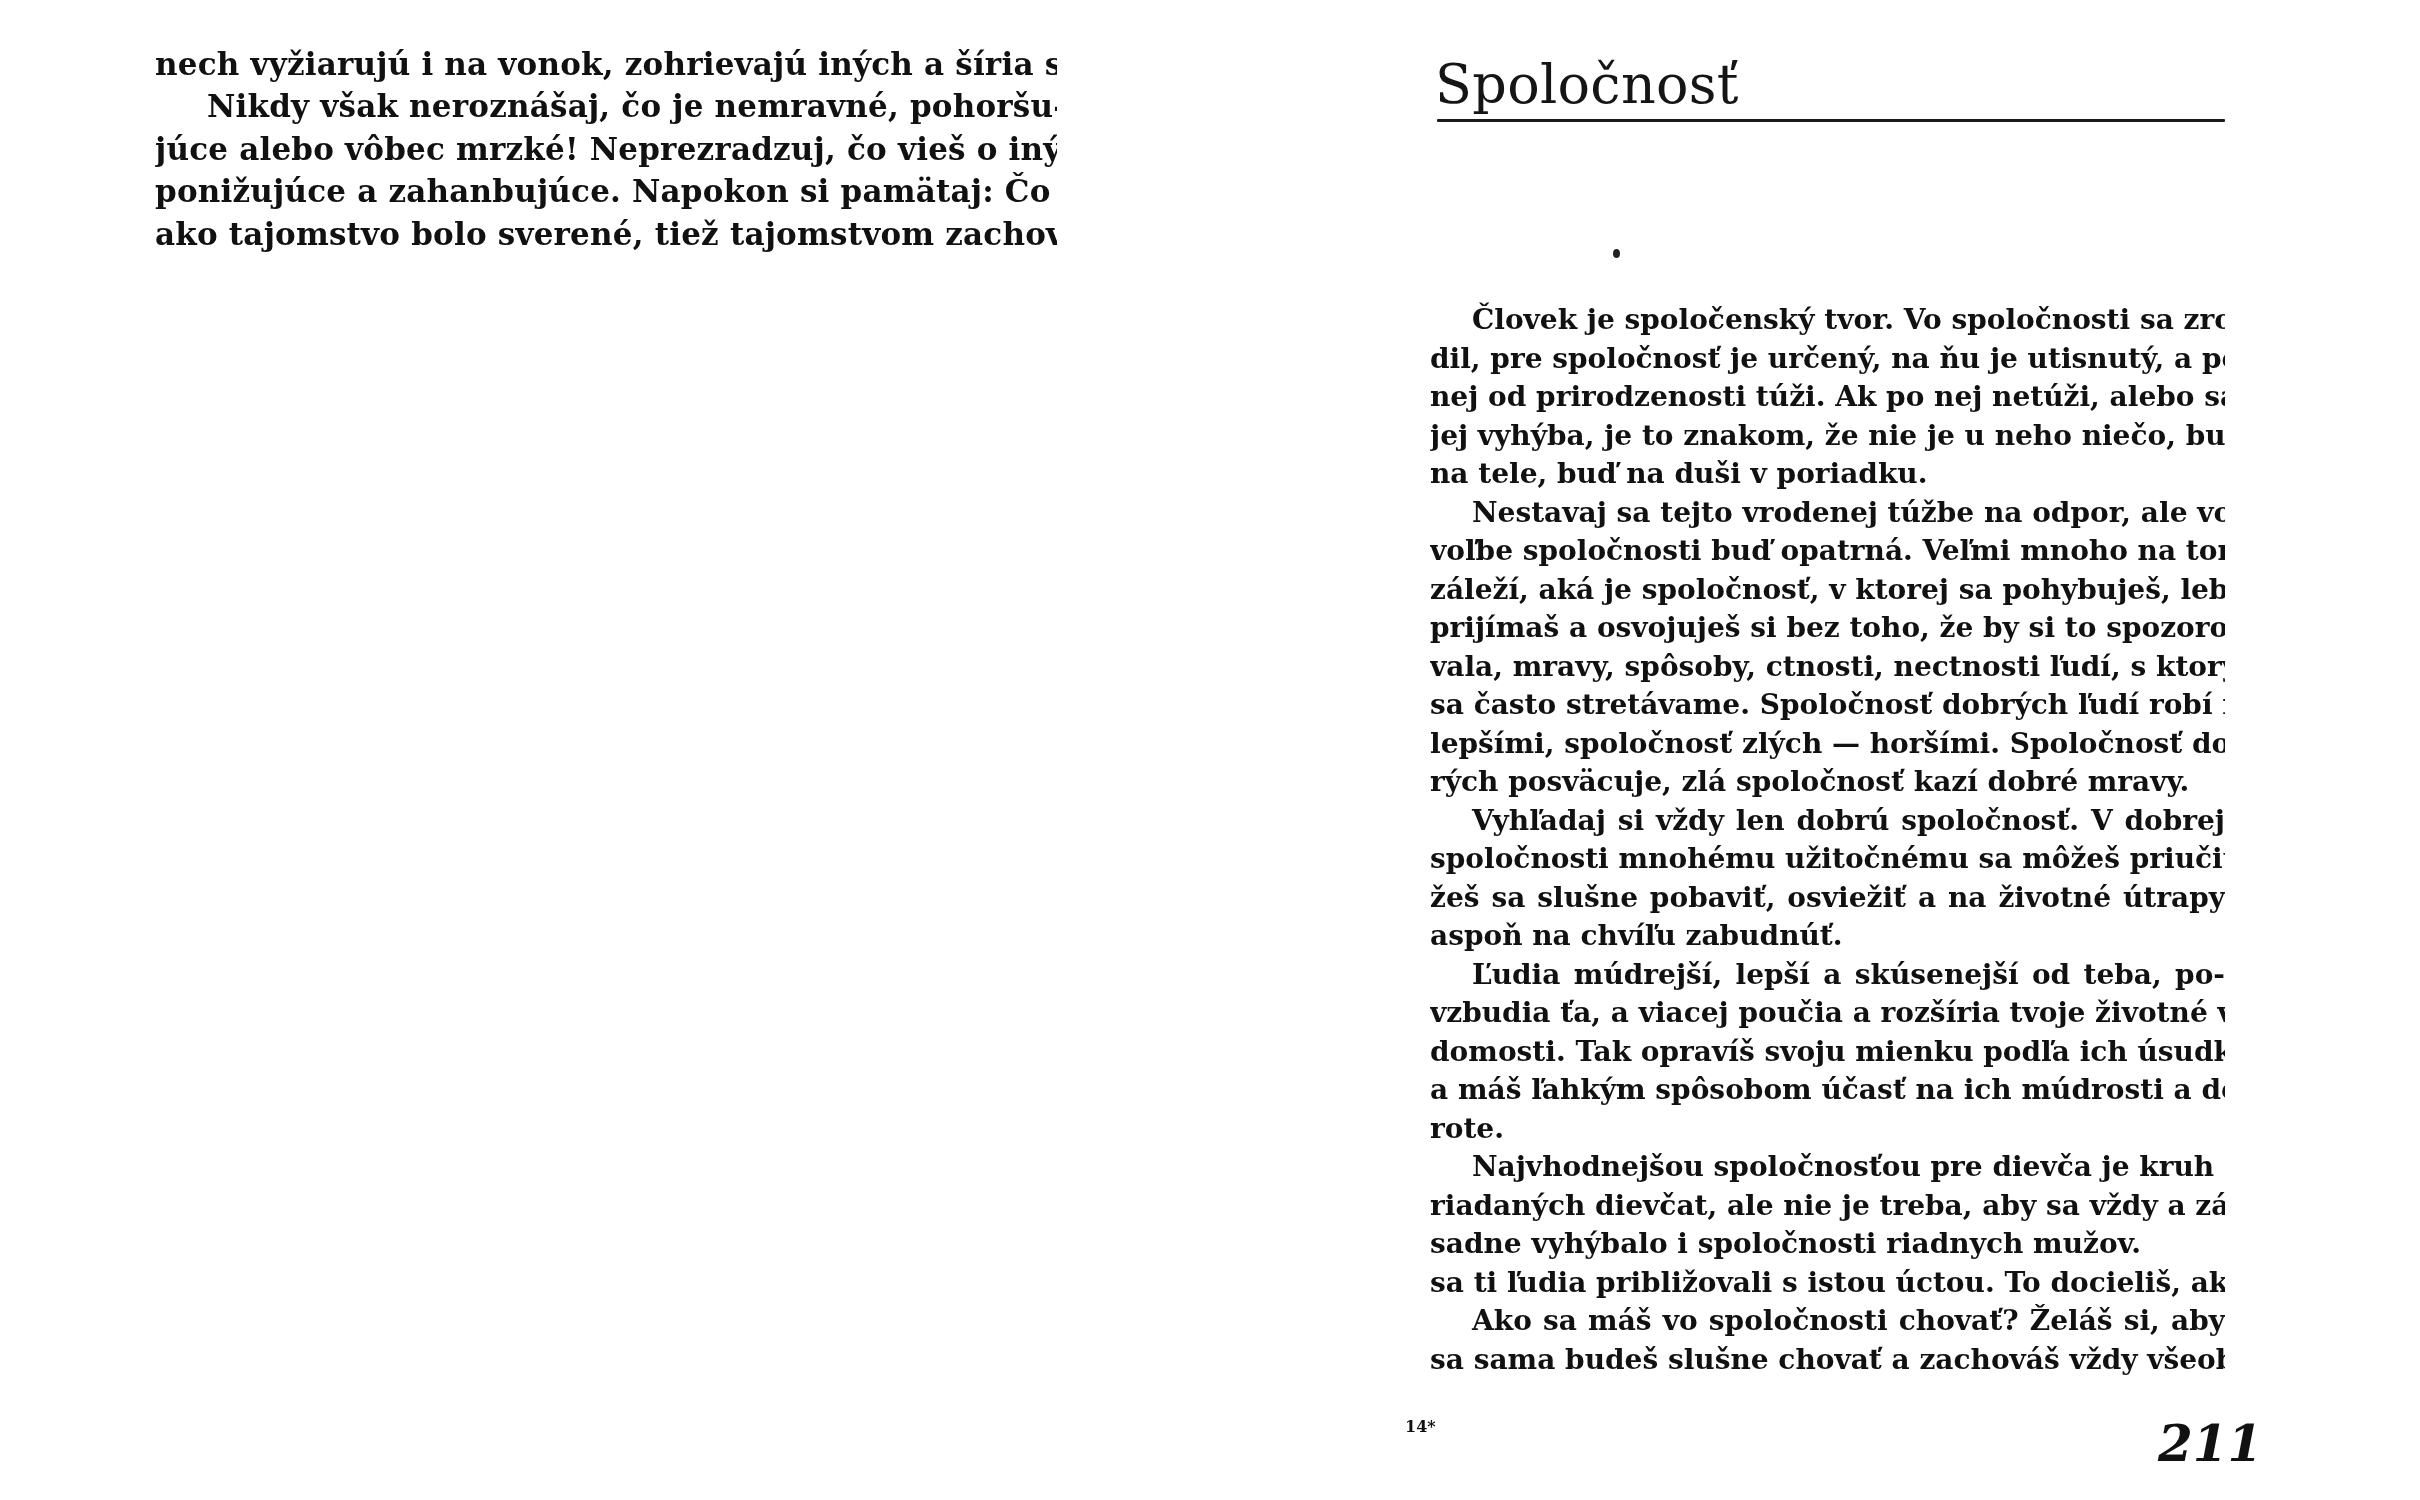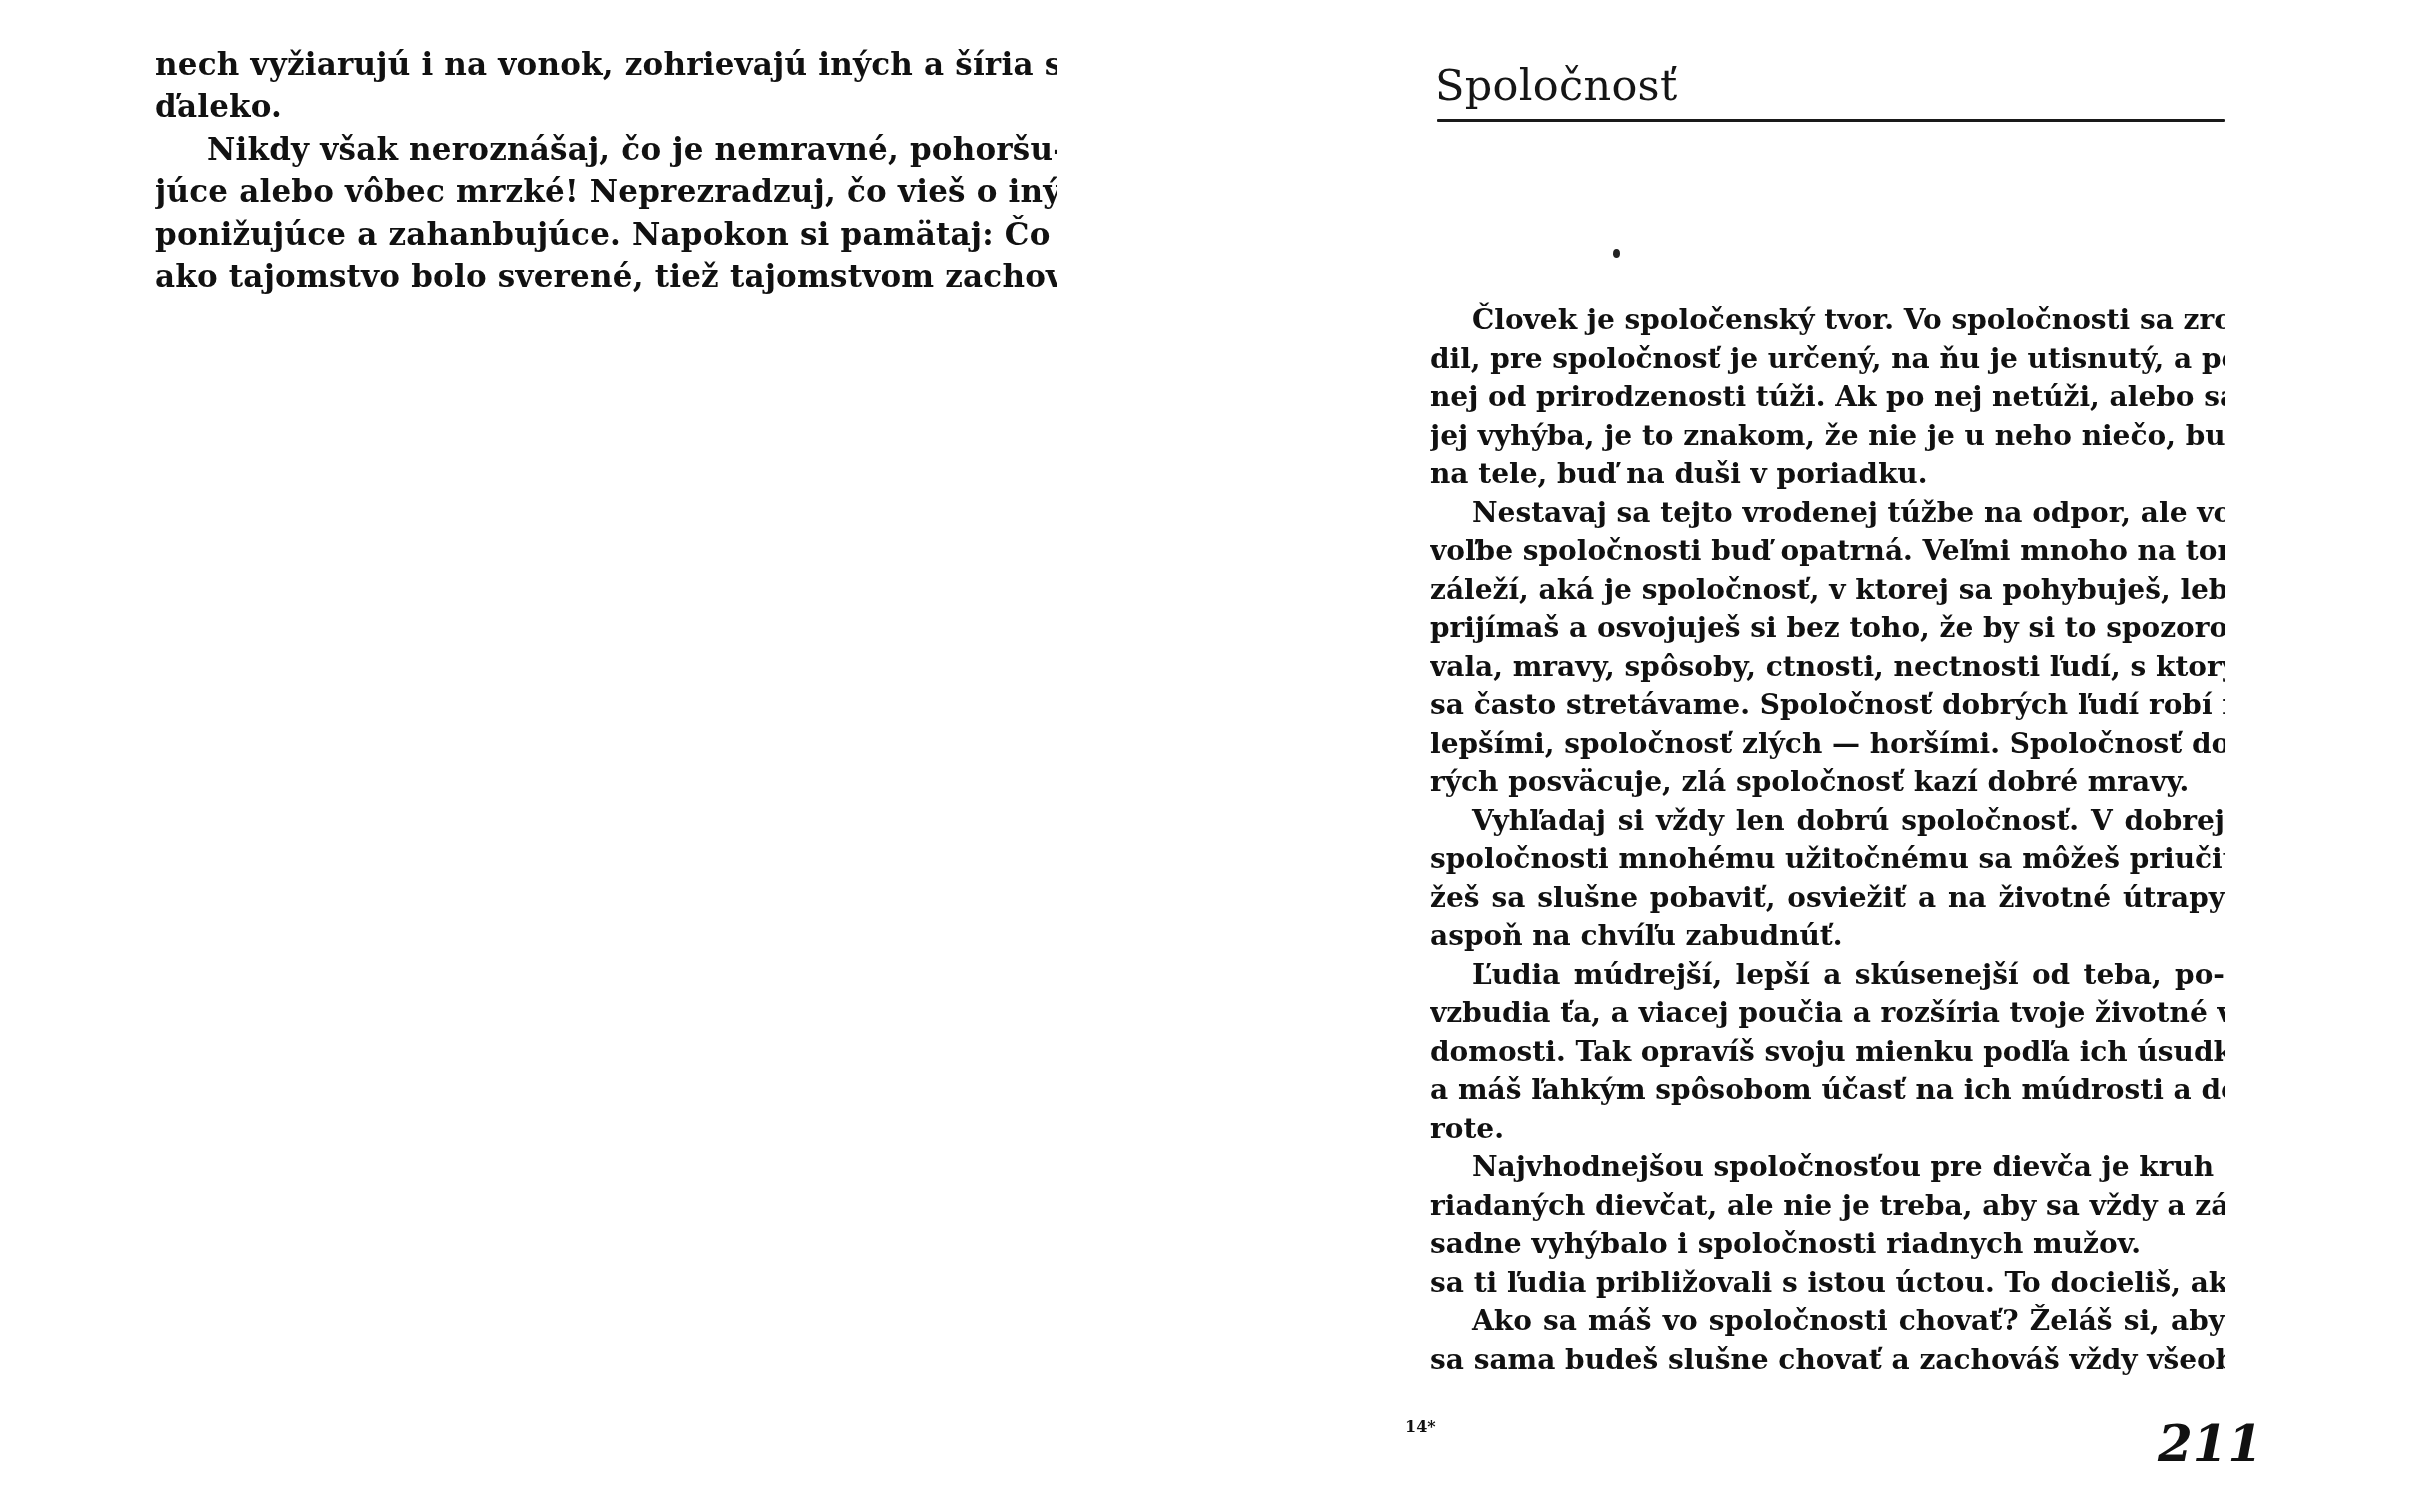--- a/index.html
+++ b/index.html
@@ -39,21 +39,21 @@
       letter-spacing: 0.2px;
     }
 
     
     .chapter-title {
       position: absolute;
       left: 225px;
       top: 58px;
       font-family: "DejaVu Serif", "Liberation Serif", serif;
       font-weight: normal;
-      font-size: 43px;
+      font-size: 54px;
       line-height: 54px;
       color: #151515;
       letter-spacing: 0.3px;
     }
     .title-rule {
       position: absolute;
       left: 227px;
       top: 119px;
       width: 788px;
       height: 3px;
@@ -119,21 +119,20 @@
       font-style: italic;
       color: #111;
     }
   </style>
 </head>
 <body>
 
 <div class="page page-left">
   <div class="col-left">
     <div class="line">nech vyžiarujú i na vonok, zohrievajú iných a šíria sa</div>
-    <div class="line last">ďaleko.</div>
     <div class="line indent">Nikdy však neroznášaj, čo je nemravné, pohoršu-</div>
     <div class="line">júce alebo vôbec mrzké! Neprezradzuj, čo vieš o iných</div>
     <div class="line">ponižujúce a zahanbujúce. Napokon si pamätaj: Čo ti</div>
     <div class="line">ako tajomstvo bolo sverené, tiež tajomstvom zachovaj!</div>
   </div>
 </div>
 
 <div class="page page-right">
   <div class="chapter-title">Spoločnosť</div>
   <div class="title-rule"></div>

